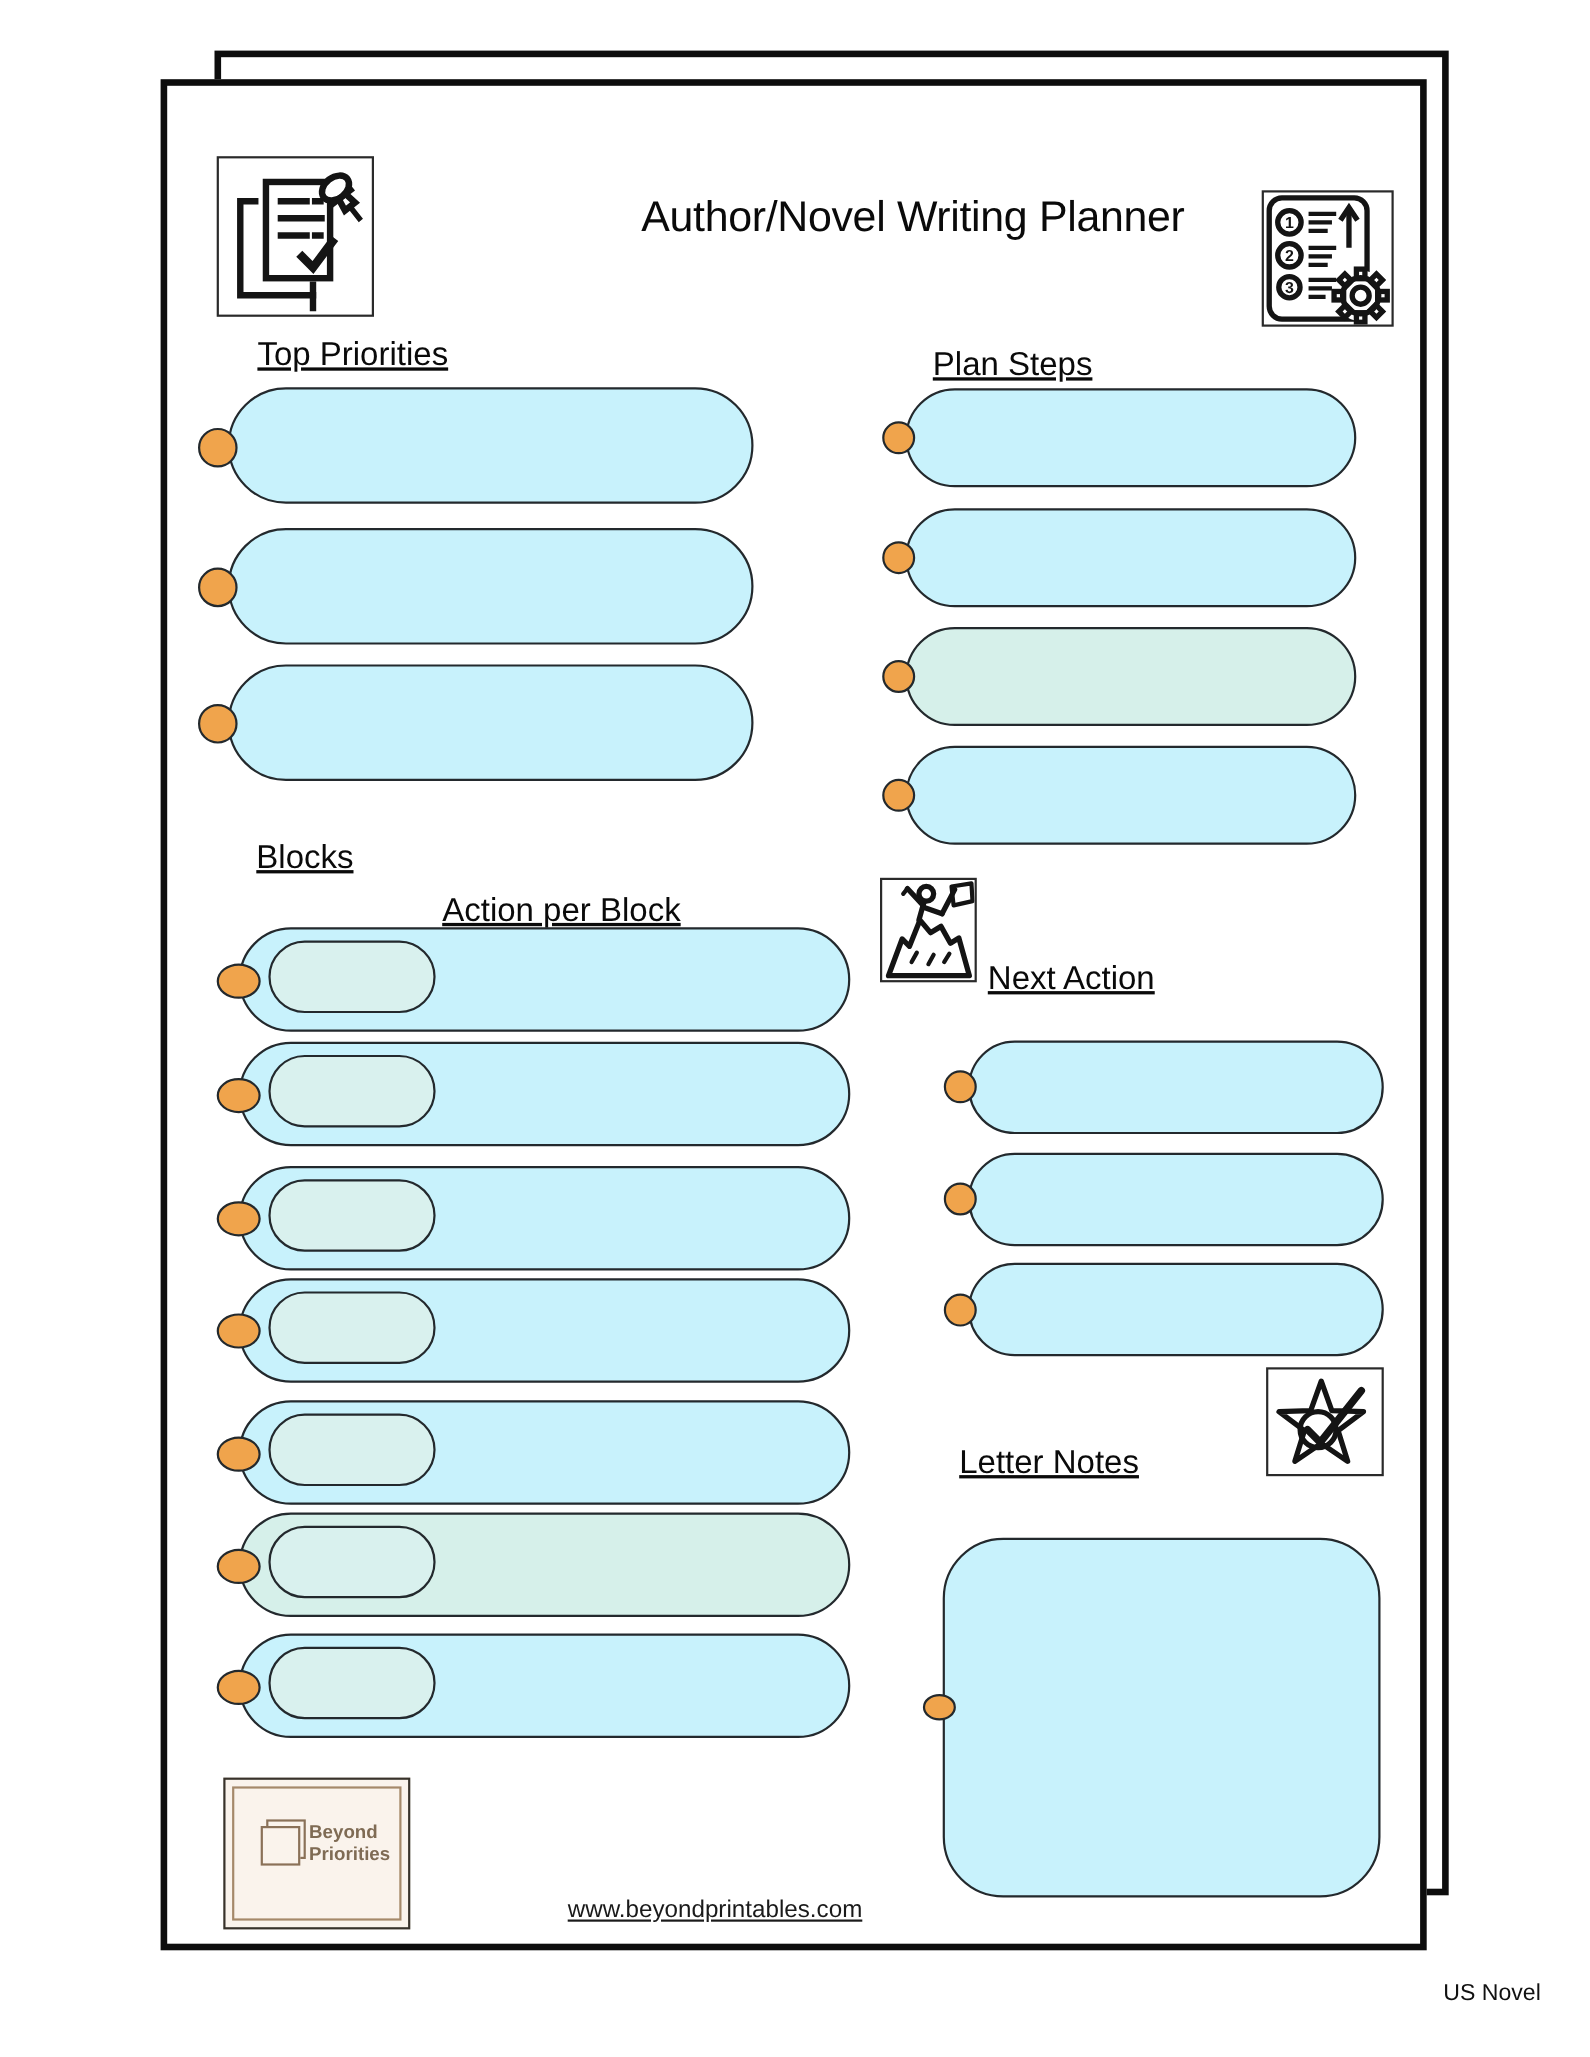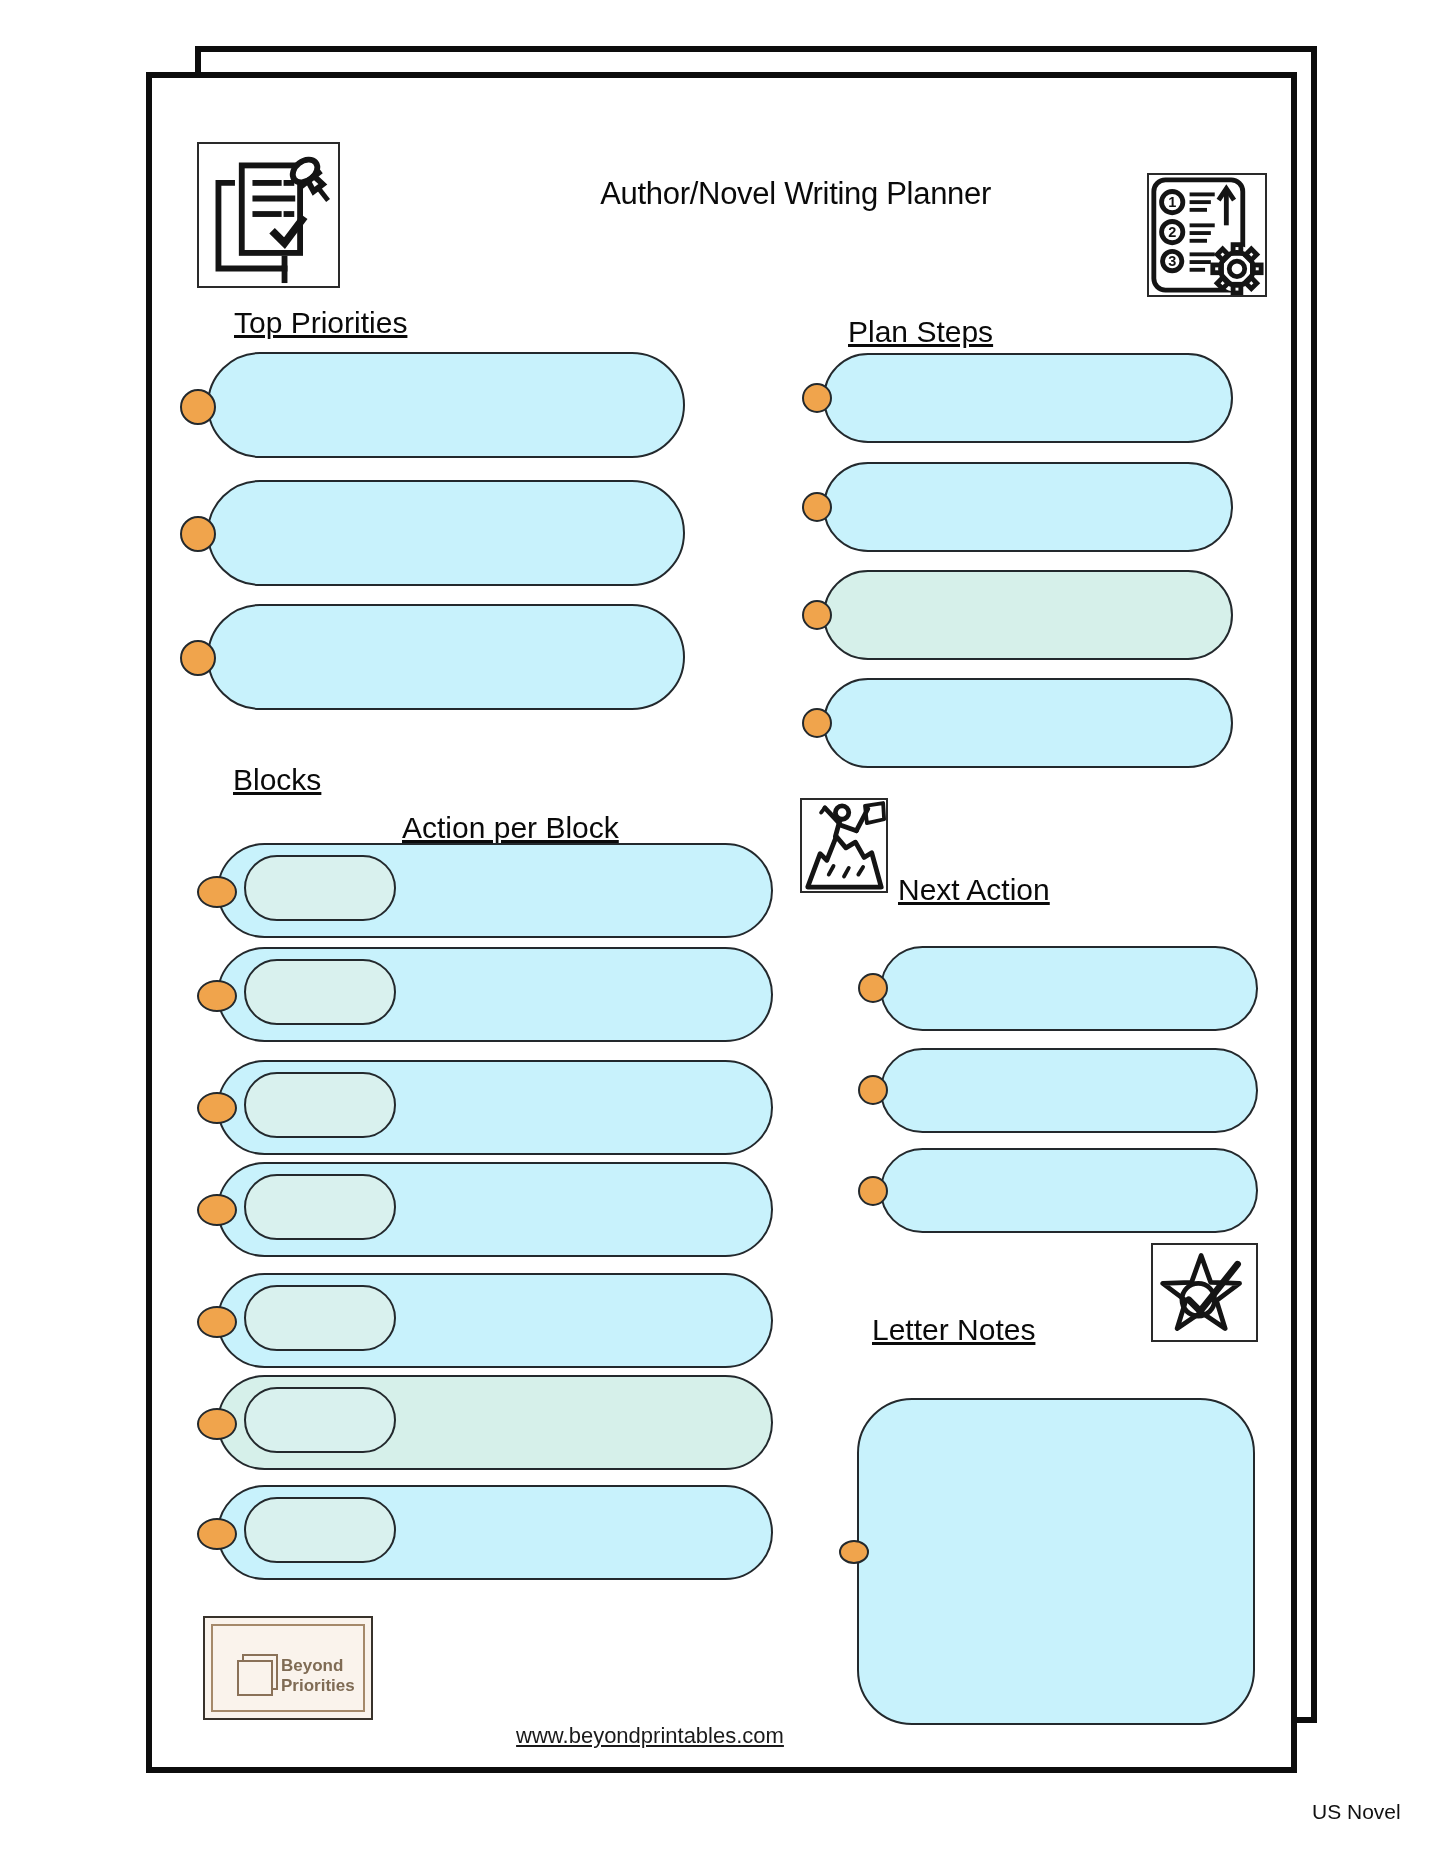--- a/index.html
+++ b/index.html
@@ -18,22 +18,22 @@
   .canvas{position:relative;width:1445px;height:1870px;background:#ffffff;overflow:hidden;}
 
   .page-back{position:absolute;left:195px;top:46px;width:1122px;height:1677px;
     border:6px solid var(--page-border);background:#ffffff;}
   .page-front{position:absolute;left:146px;top:72px;width:1151px;height:1701px;
     border:6px solid var(--page-border);background:#ffffff;}
 
   .icon-box{position:absolute;border:2px solid #2a2a2a;background:#ffffff;}
   .icon-box svg{display:block;width:100%;height:100%;}
 
-  .title{position:absolute;left:567px;top:176px;width:424px;text-align:right;
-    font-size:31px;letter-spacing:-0.3px;color:#0a0a0a;white-space:nowrap;}
+  .title{position:absolute;left:583px;top:176px;width:424px;text-align:right;
+    font-size:39px;letter-spacing:-0.3px;color:#0a0a0a;white-space:nowrap;}
 
   .label{position:absolute;font-size:30px;color:#0a0a0a;white-space:nowrap;text-decoration:underline;}
 
   .pill{position:absolute;background:var(--pill-cyan);border:2px solid #23292d;}
   .pill.teal{background:var(--pill-teal);}
   .inner-pill{position:absolute;background:var(--pill-inner);border:2px solid #23292d;}
   .dot{position:absolute;background:var(--dot-orange);border:2px solid #23292d;border-radius:50%;}
 
   .tp-pill{left:207px;width:478px;height:106px;border-radius:53px;}
   .tp-dot{left:180px;width:36px;height:36px;}
@@ -44,21 +44,21 @@
   .bk-dot{left:197px;width:40px;height:32px;}
   .nt-pill{left:880px;width:378px;height:85px;border-radius:43px;}
   .nt-dot{left:858px;width:30px;height:30px;}
   .on-box{left:857px;top:1398px;width:398px;height:327px;border-radius:55px;}
   .on-dot{left:839px;top:1540px;width:30px;height:24px;}
 
   .footer-url{position:absolute;left:450px;top:1723px;width:400px;text-align:center;
     font-size:22px;color:#1a1a1a;text-decoration:underline;cursor:pointer;}
   .format-label{position:absolute;left:1312px;top:1800px;font-size:21px;color:#111;}
 
-  .logo{position:absolute;left:203px;top:1616px;width:170px;height:104px;
+  .logo{position:absolute;left:203px;top:1616px;width:170px;height:138px;
     border:2px solid #38322b;background:var(--logo-bg);}
   .logo-inner-border{position:absolute;left:6px;top:6px;right:6px;bottom:6px;
     border:2px solid #a5896a;}
   .logo-sq{position:absolute;border:2px solid #8a7158;width:36px;height:36px;background:transparent;}
   .logo-sq.back{left:37px;top:36px;}
   .logo-sq.front{left:32px;top:42px;background:var(--logo-bg);}
   .logo-text{position:absolute;left:76px;top:38px;font-size:17px;font-weight:bold;
     color:var(--logo-brown);line-height:20px;}
 </style>
 </head>

